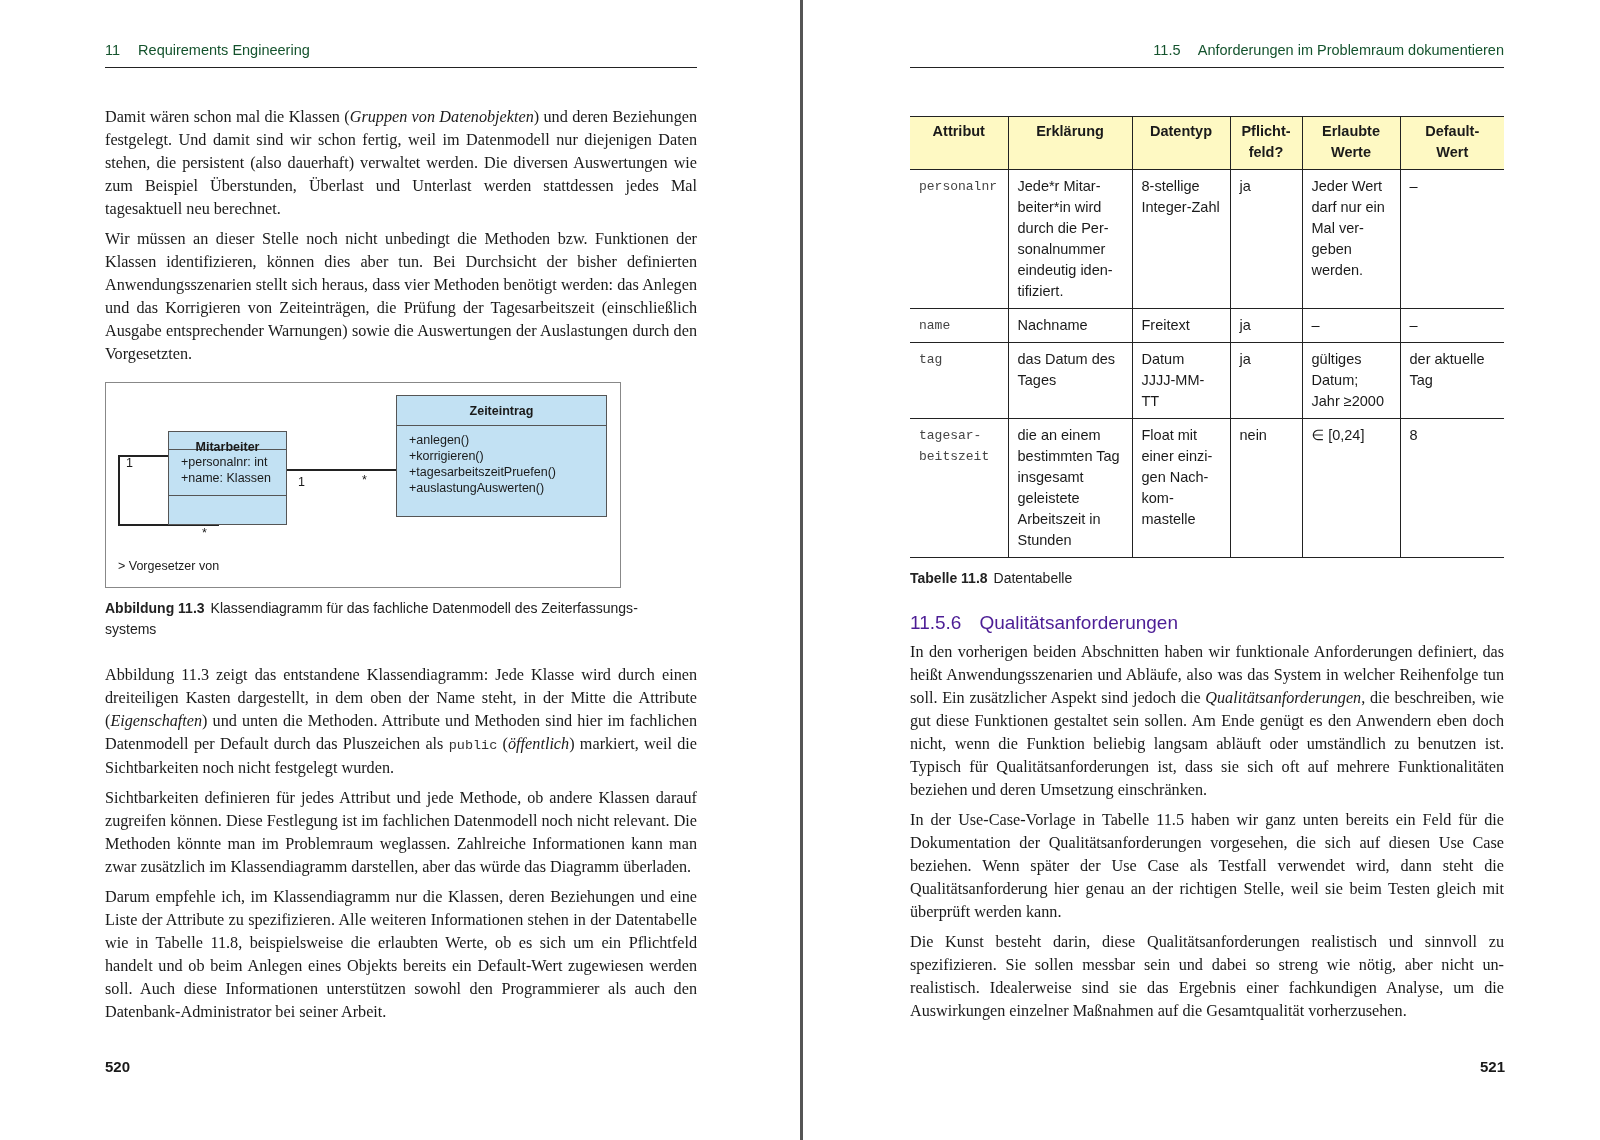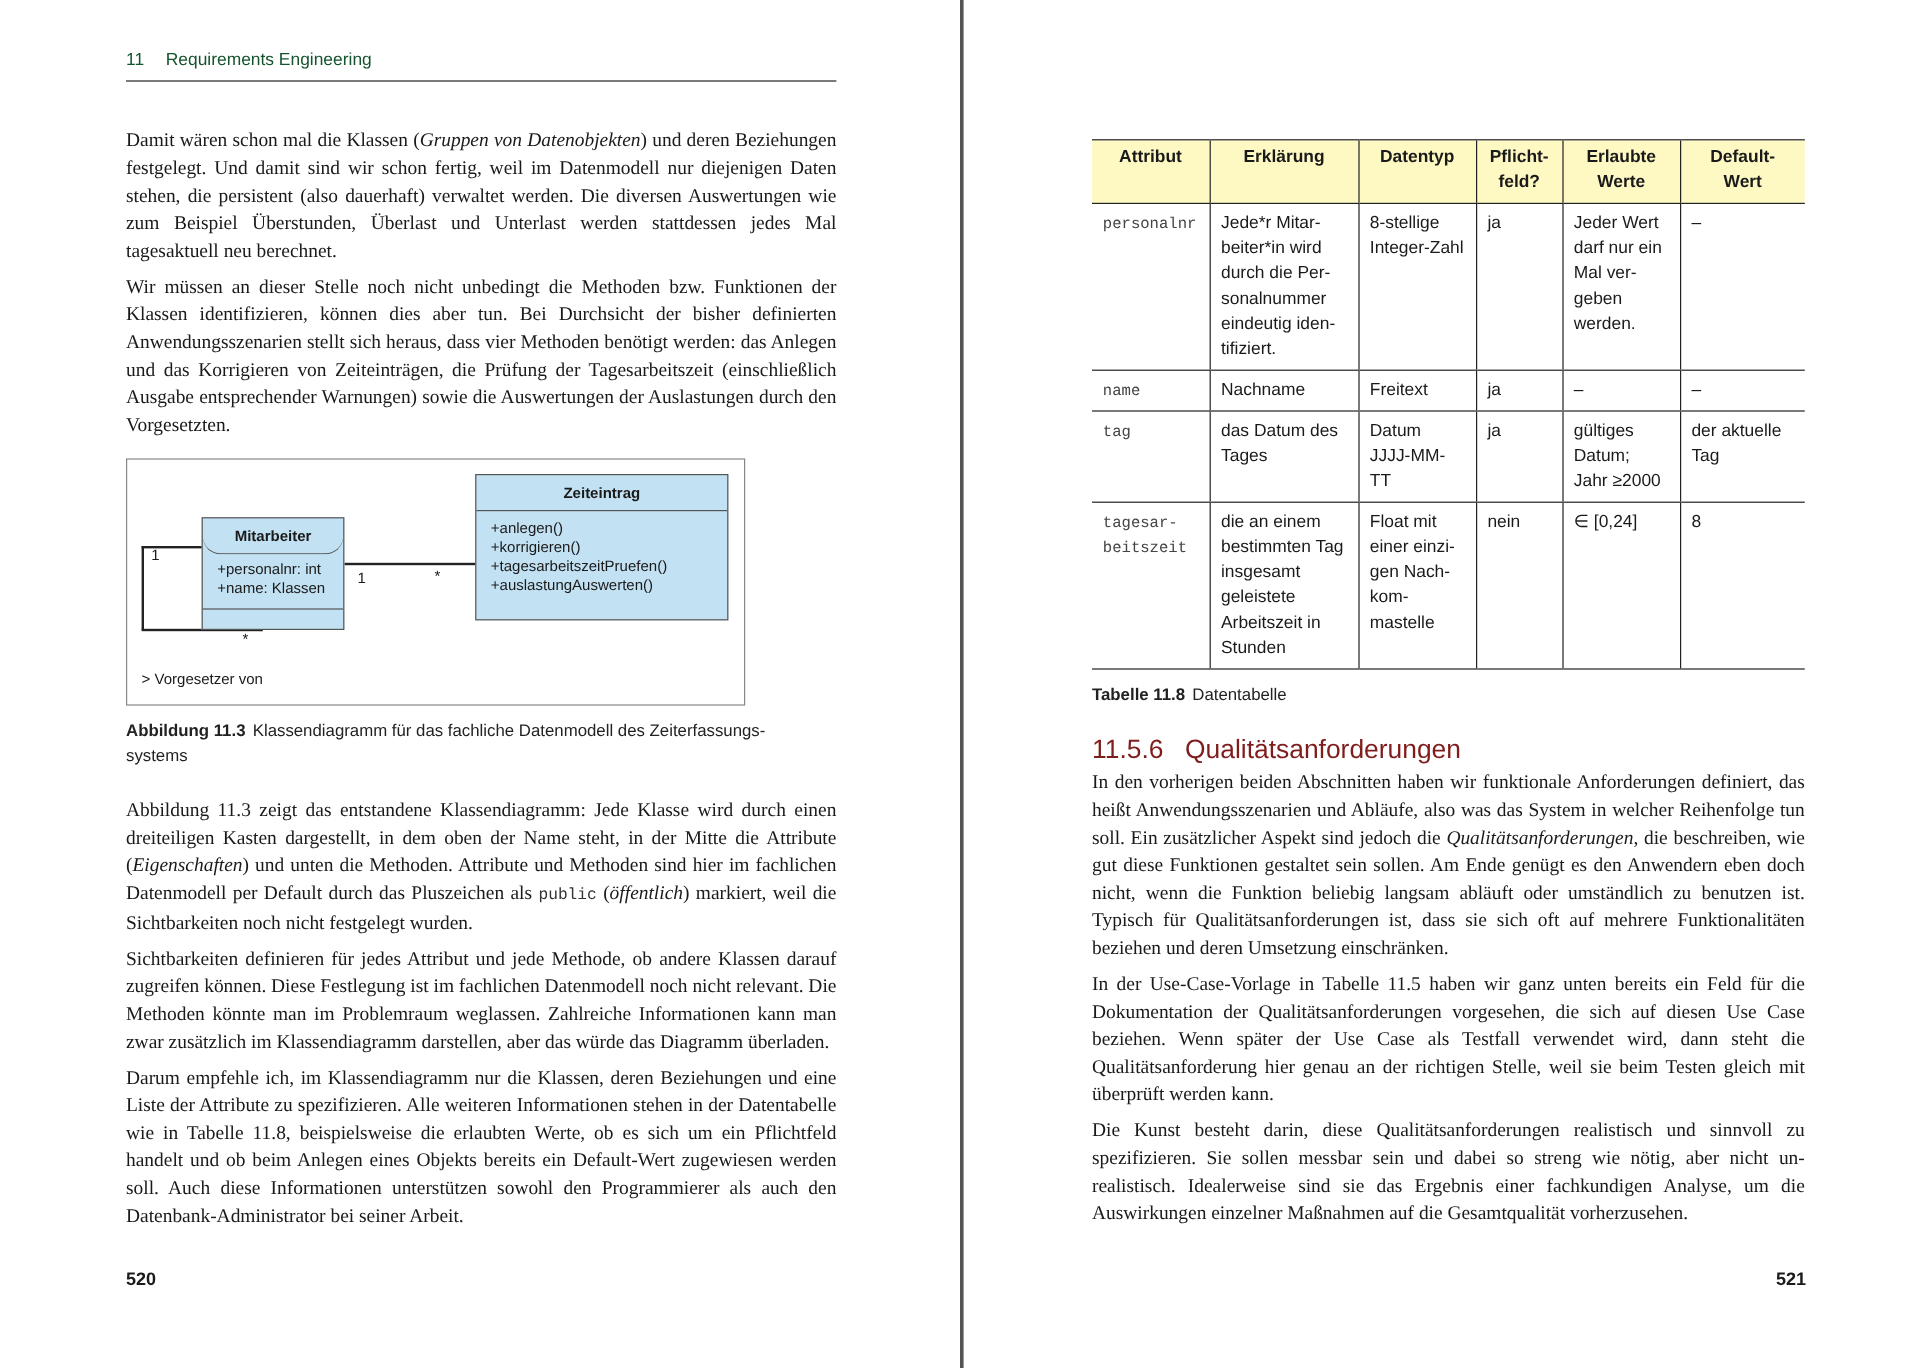--- a/index.html
+++ b/index.html
@@ -34,21 +34,21 @@
   .figure {
     position: absolute; left: 105px; top: 382px; width: 516px; height: 206px;
     border: 1.3px solid #888; background: #fff;
     font-family: "Liberation Sans", sans-serif; font-size: 12.5px;
   }
   .uml-class { position: absolute; background: #c2e1f3; border: 1.2px solid #555; }
   .uml-name { font-weight: bold; text-align: center; border-bottom: 1.2px solid #555; }
   .uml-attrs { border-bottom: 1.2px solid #555; padding: 4px 12px; line-height: 16px; }
   .uml-ops { padding: 6px 12px; line-height: 16px; }
   .cls-mit { left: 62px; top: 48px; width: 119px; height: 94px; }
-  .cls-mit .uml-name { height: 30px; line-height: 30px; border-radius: 15px; }
+  .cls-mit .uml-name { height: 18px; line-height: 30px; }
   .cls-mit .uml-attrs { height: 46px; }
   .cls-zeit { left: 290px; top: 12px; width: 211px; height: 122px; }
   .cls-zeit .uml-name { height: 30px; line-height: 30px; }
   .cls-zeit .uml-attrs { height: 47px; }
   .line { position: absolute; background: #222; }
   .mult { position: absolute; font-size: 12.5px; }
   .fig-label { position: absolute; left: 12px; top: 176px; font-size: 12.5px; }
 
   .caption {
     position: absolute; font-family: "Liberation Sans", sans-serif; font-size: 14px; line-height: 21px; color: #222;
@@ -67,21 +67,21 @@
   }
   .data-table td {
     vertical-align: top; padding: 6px 9px 6px 9px; border-bottom: 1.6px solid #222;
     border-left: 1.3px solid #222;
   }
   .data-table th:first-child, .data-table td:first-child { border-left: none; }
   .data-table td.attr { font-family: "Liberation Mono", monospace; font-size: 13px; color: #444; }
 
   .section-heading {
     position: absolute; left: 106px; top: 612px;
-    font-family: "Liberation Sans", sans-serif; font-size: 22px; color: #7f1d1d;
+    font-family: "Liberation Sans", sans-serif; font-size: 19px; color: #4c1d95;
   }
   .section-heading .num { margin-right: 18px; }
 
   .page-number {
     position: absolute; top: 1058px; font-family: "Liberation Sans", sans-serif; font-size: 15px; font-weight: bold;
   }
   .page-left .page-number { left: 105px; }
   .page-right .page-number { left: 676px; width: 24px; text-align: right; }
 </style>
 </head>
@@ -142,20 +142,24 @@
     <p>Sichtbarkeiten definieren für jedes Attribut und jede Methode, ob andere Klassen da­rauf zugreifen können. Diese Festlegung ist im fachlichen Datenmodell noch nicht re­levant. Die Methoden könnte man im Problemraum weglassen. Zahlreiche Informa­tionen kann man zwar zusätzlich im Klassendiagramm darstellen, aber das würde das Diagramm überladen.</p>
     <p>Darum empfehle ich, im Klassendiagramm nur die Klassen, deren Beziehungen und eine Liste der Attribute zu spezifizieren. Alle weiteren Informationen stehen in der Datentabelle wie in Tabelle 11.8, beispielsweise die erlaubten Werte, ob es sich um ein Pflichtfeld handelt und ob beim Anlegen eines Objekts bereits ein Default-Wert zuge­wiesen werden soll. Auch diese Informationen unterstützen sowohl den Program­mierer als auch den Datenbank-Administrator bei seiner Arbeit.</p>
   </div>
 
   <div class="page-number">520</div>
 </div>
 
 <div class="spine"></div>
 
 <div class="page page-right">
+  <div class="running-head">
+    <span class="rh-num">11.5</span>
+    <span>Anforderungen im Problemraum dokumentieren</span>
+  </div>
 
   <table class="data-table">
     <colgroup>
       <col style="width:98px">
         <col style="width:124px">
         <col style="width:98px">
         <col style="width:72px">
         <col style="width:98px">
         <col style="width:104px">
     </colgroup>

